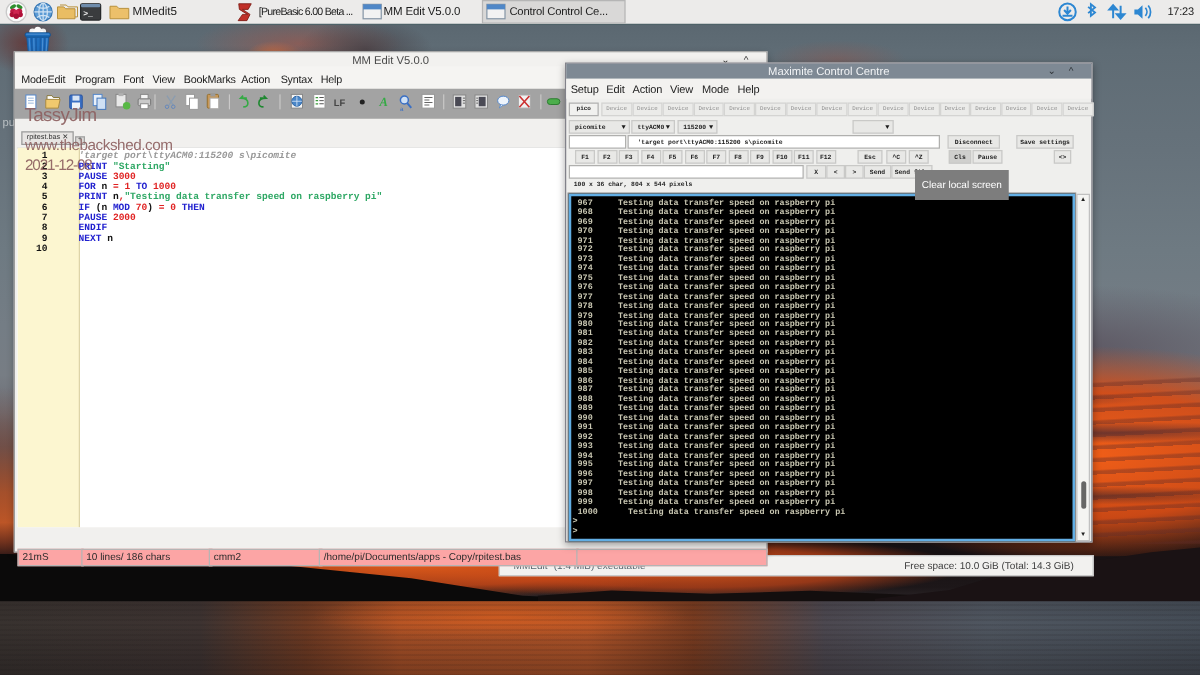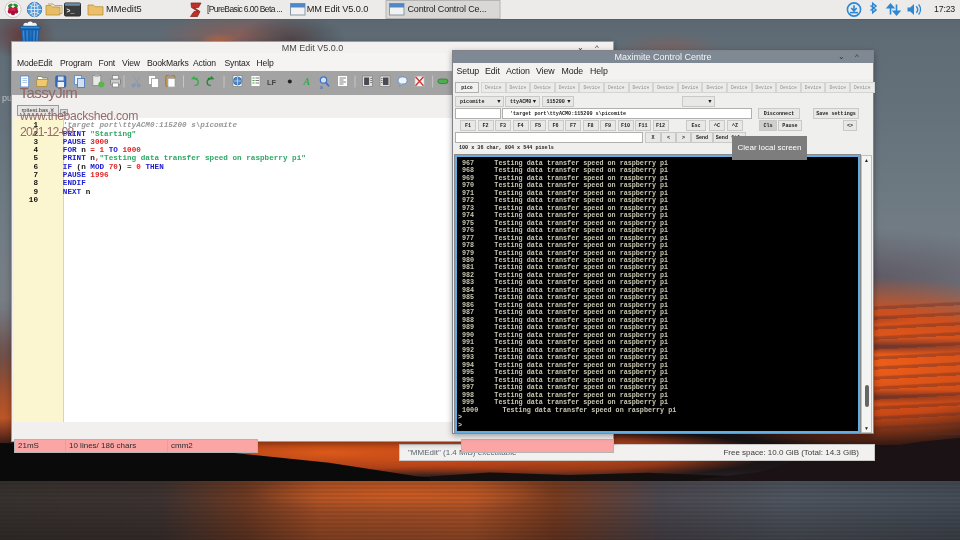--- a/index.html
+++ b/index.html
@@ -264,30 +264,31 @@
 8
 9
 10</pre>
       </div>
     <pre id="code"><span class="cmt">'target port\ttyACM0:115200 s\picomite</span>
 <span class="kw">PRINT</span> <span class="str">"Starting"</span>
 <span class="kw">PAUSE</span> <span class="num">3000</span>
 <span class="kw">FOR</span> n <span class="op">=</span> <span class="num">1</span> <span class="kw">TO</span> <span class="num">1000</span>
 <span class="kw">PRINT</span> n<span class="op">,</span><span class="str">"Testing data transfer speed on raspberry pi"</span>
 <span class="kw">IF</span> (n <span class="kw">MOD</span> <span class="num">70</span>) <span class="op">=</span> <span class="num">0</span> <span class="kw">THEN</span>
-<span class="kw">PAUSE</span> <span class="num">1996</span>
+<span class="kw">PAUSE</span> <span class="num">2000</span>
 <span class="kw">ENDIF</span>
 <span class="kw">NEXT</span> n</pre>
   </div>
   <div id="www">www.thebackshed.com</div>
   <div id="datewm">2021-12-08</div>
   <div id="mmstatus">
     <div class="stcell" style="left:2px;width:48px">21mS</div>
     <div class="stcell" style="left:53px;width:100px">10 lines/ 186 chars</div>
     <div class="stcell" style="left:155px;width:86px">cmm2</div>
+    <div class="stcell" style="left:243px;width:203px">/home/pi/Documents/apps - Copy/rpitest.bas</div>
     <div class="stcell" style="left:449px;width:148px"></div>
   </div>
 </div>
 
 <div id="maxi">
   <div id="maxtitle">Maximite Control Centre</div>
   <div id="maxbtns">⌄ ^ ✕</div>
   <div id="maxmenu">
     <span style="left:3.5px">Setup</span>
       <span style="left:32px">Edit</span>

